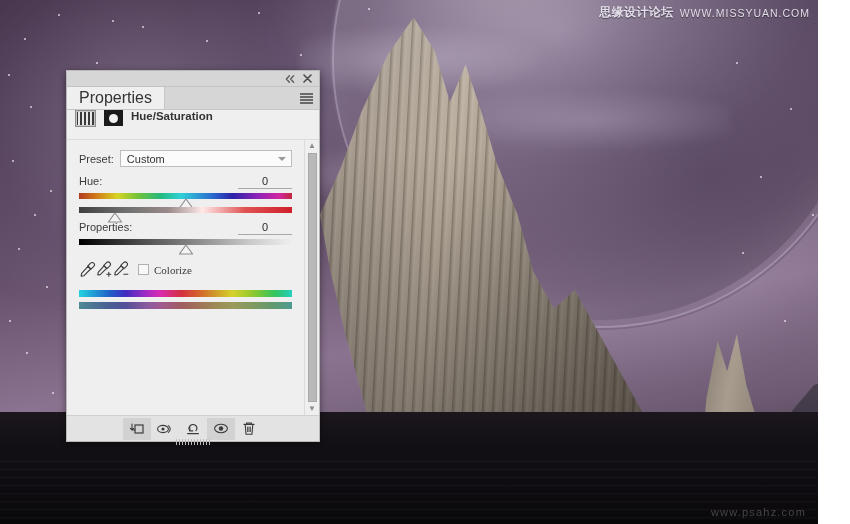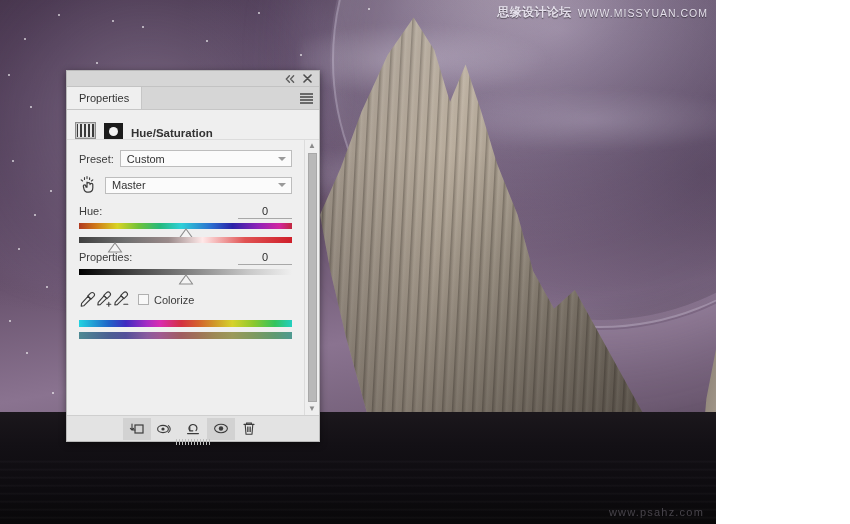--- a/index.html
+++ b/index.html
@@ -3,21 +3,21 @@
 <meta charset="utf-8">
 <style>
   * { box-sizing: border-box; margin: 0; padding: 0; }
   html, body {
     width: 850px; height: 524px;
     overflow: hidden;
     font-family: "Liberation Sans", sans-serif;
   }
   #stage {
     position: relative;
-    width: 716px; height: 524px;
+    width: 818px; height: 524px;
     background: #241a26;
     overflow: hidden;
   }
 
   
   .sky {
     position: absolute; inset: 0;
     background:
       radial-gradient(ellipse 520px 300px at 560px 30px, rgba(200,180,215,0.55) 0%, rgba(150,128,170,0.22) 45%, rgba(0,0,0,0) 72%),
       radial-gradient(ellipse 420px 280px at 90px 120px, rgba(80,58,86,0.55) 0%, rgba(0,0,0,0) 70%),
@@ -211,35 +211,35 @@
     height: 23px;
     background: #d6d6d6;
     border-bottom: 1px solid #c6c6c6;
     display: flex; align-items: stretch;
     position: relative;
   }
   .tab {
     background: #efefef;
     padding: 0 12px;
     display: flex; align-items: center;
-    font-size: 11px; color: #333;
+    font-size: 16px; color: #333;
     border-right: 1px solid #c6c6c6;
     cursor: pointer;
   }
   .menu-btn {
     position: absolute; right: 6px; top: 6px;
     width: 13px; height: 11px;
     display: flex; flex-direction: column; justify-content: space-between;
     cursor: pointer;
   }
   .menu-btn span { display: block; height: 1.5px; background: #6a6a6a; }
 
   .adjhead {
     height: 30px;
-    display: flex; align-items: flex-end; gap: 8px;
+    display: flex; align-items: flex-start; gap: 8px;
     padding: 0 8px;
     border-bottom: 1px solid #dcdcdc;
   }
   .thumb-preset {
     width: 21px; height: 17px;
     border: 1px solid #8d8d8d;
     background: repeating-linear-gradient(90deg, #3a3a3a 0 2px, #e8e8e8 2px 4px);
     box-shadow: inset 0 0 0 1px #c9c9c9;
   }
   .thumb-mask {
@@ -328,21 +328,21 @@
     position: absolute;
     top: 5px;
     width: 15px; height: 11px;
     transform: translateX(-50%);
     cursor: pointer;
   }
   .thumb svg { display: block; }
 
   .row-tools {
     display: flex; align-items: center; 
-    margin-top: 16px; margin-bottom: 12px;
+    margin-top: 16px; margin-bottom: 12px; font-family: Liberation Serif, serif;
   }
   .eyedropper { width: 17px; height: 17px; cursor: pointer; }
   .colorize {
     display: flex; align-items: center; gap: 5px;
     margin-left: 8px; cursor: pointer;
   }
   .cbx {
     width: 11px; height: 11px;
     border: 1px solid #b0b0b0;
     background: #f8f8f8;
@@ -505,35 +505,20 @@
       <div class="body-inner">
 
         <div class="row-preset">
           <span class="lbl">Preset:</span>
           <div class="select">
             <span>Custom</span>
             <span class="caret"></span>
           </div>
         </div>
 
-        <div class="row-master">
-          <span class="hand-icon">
-            <svg width="20" height="20" viewBox="0 0 20 20">
-              <path d="M5.5 4.5 L5.5 2.5 M8 3.6 L8 1.6 M10.6 4.5 L10.6 2.8 M3.6 6 L2.2 4.8 M12.4 6 L13.8 4.9" stroke="#3c3c3c" stroke-width="1.1" stroke-linecap="round"></path>
-              <path d="M8 7 L8 12.2 M8 9 c0-0.8 0.7-1.4 1.5-1.4 s1.5 0.6 1.5 1.4
-                       M11 9.6 c0-0.8 0.7-1.3 1.4-1.3 s1.4 0.5 1.4 1.3 l0 3.2
-                       c0 2.6-1.8 4.4-4.3 4.4 c-2.4 0-4.2-1.5-4.6-3.4 l-0.5-2.3
-                       c-0.2-0.9 0.3-1.5 1-1.6 c0.6-0.1 1.1 0.3 1.3 1 l0.3 1.2" stroke="#3c3c3c" stroke-width="1.2" fill="none" stroke-linecap="round" stroke-linejoin="round"></path>
-            </svg>
-          </span>
-          <div class="select">
-            <span>Master</span>
-            <span class="caret"></span>
-          </div>
-        </div>
 
         <div class="slider-block">
           <div class="slider-head">
             <span class="name">Hue:</span>
             <span class="valuebox">0</span>
           </div>
           <div class="track">
             <div class="bar bar-hue"></div>
             <div class="thumb" style="left:50%">
               <svg width="15" height="11" viewBox="0 0 15 11">

